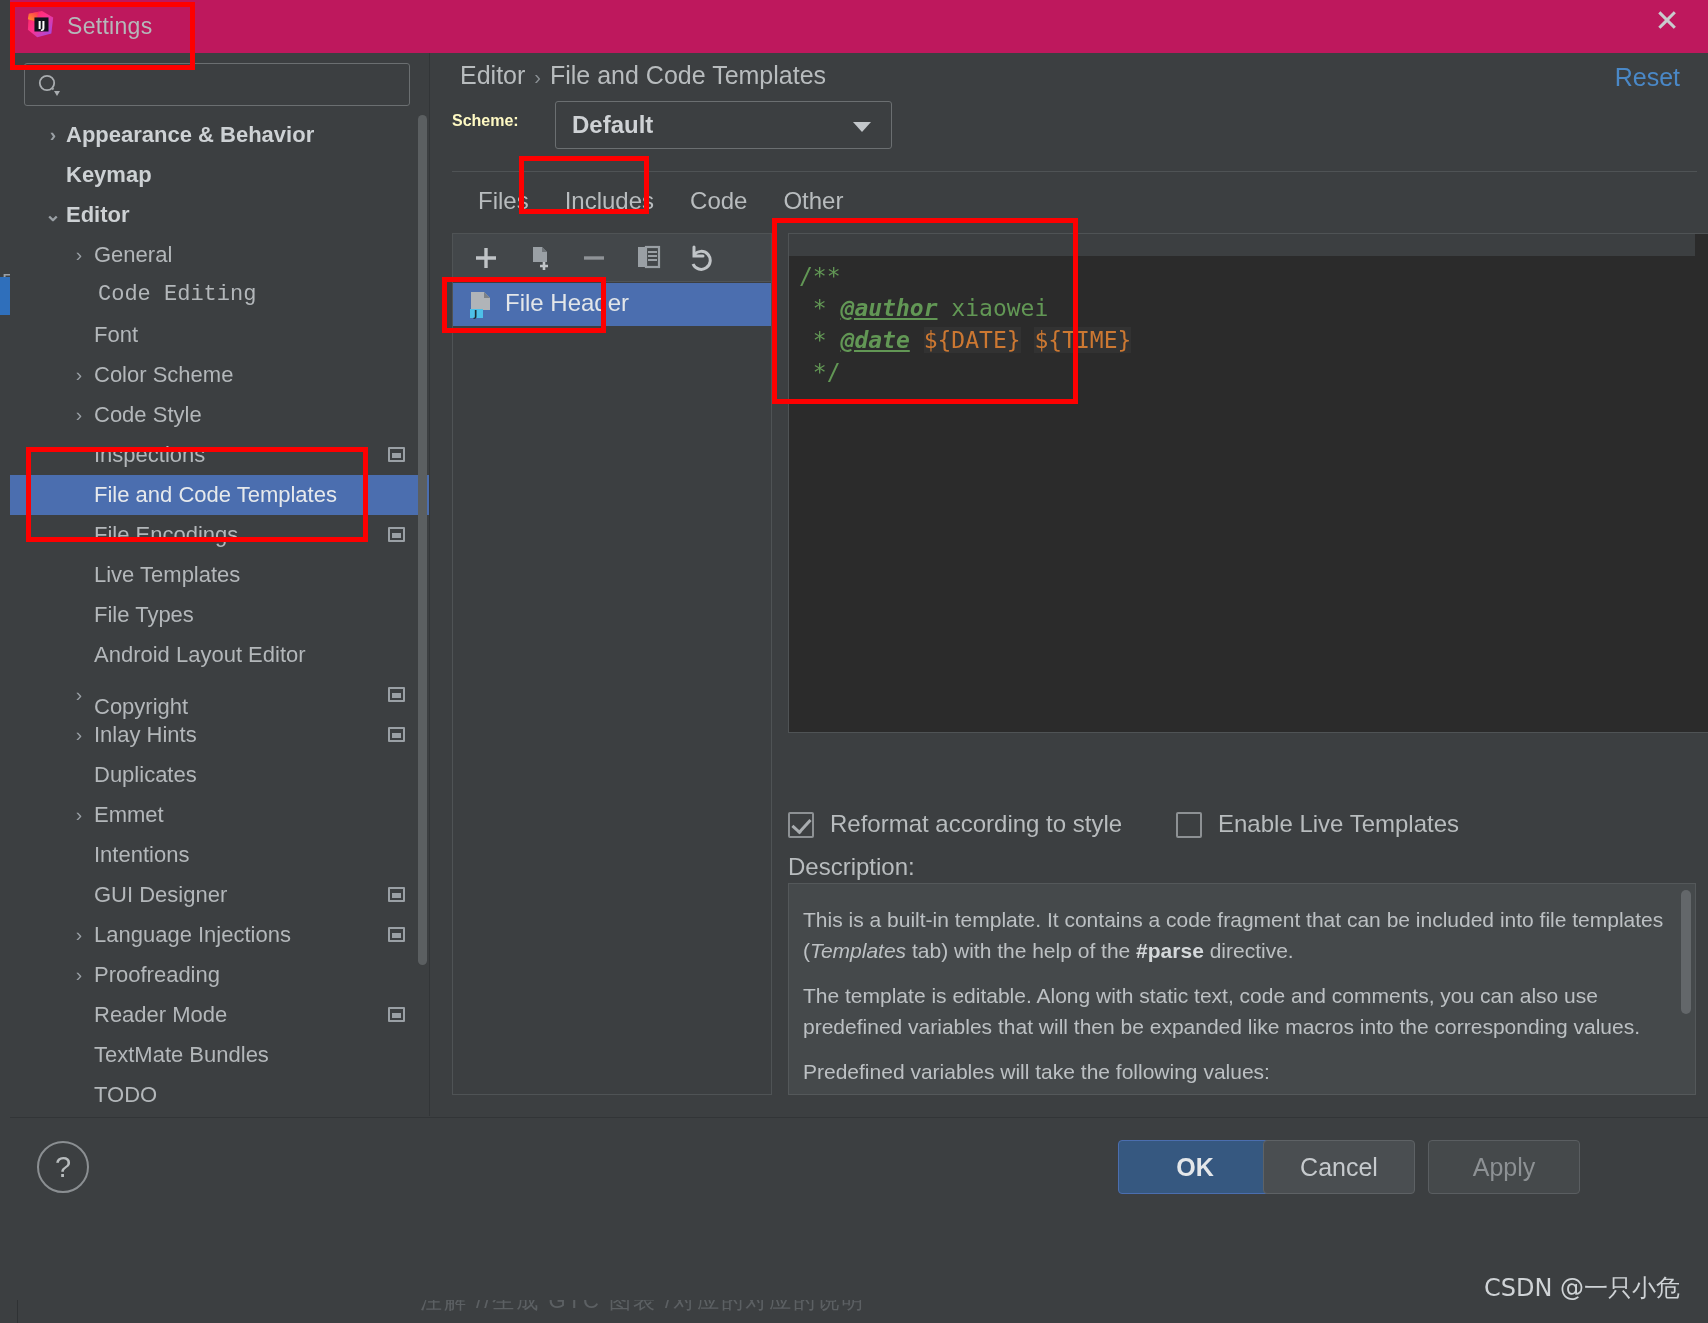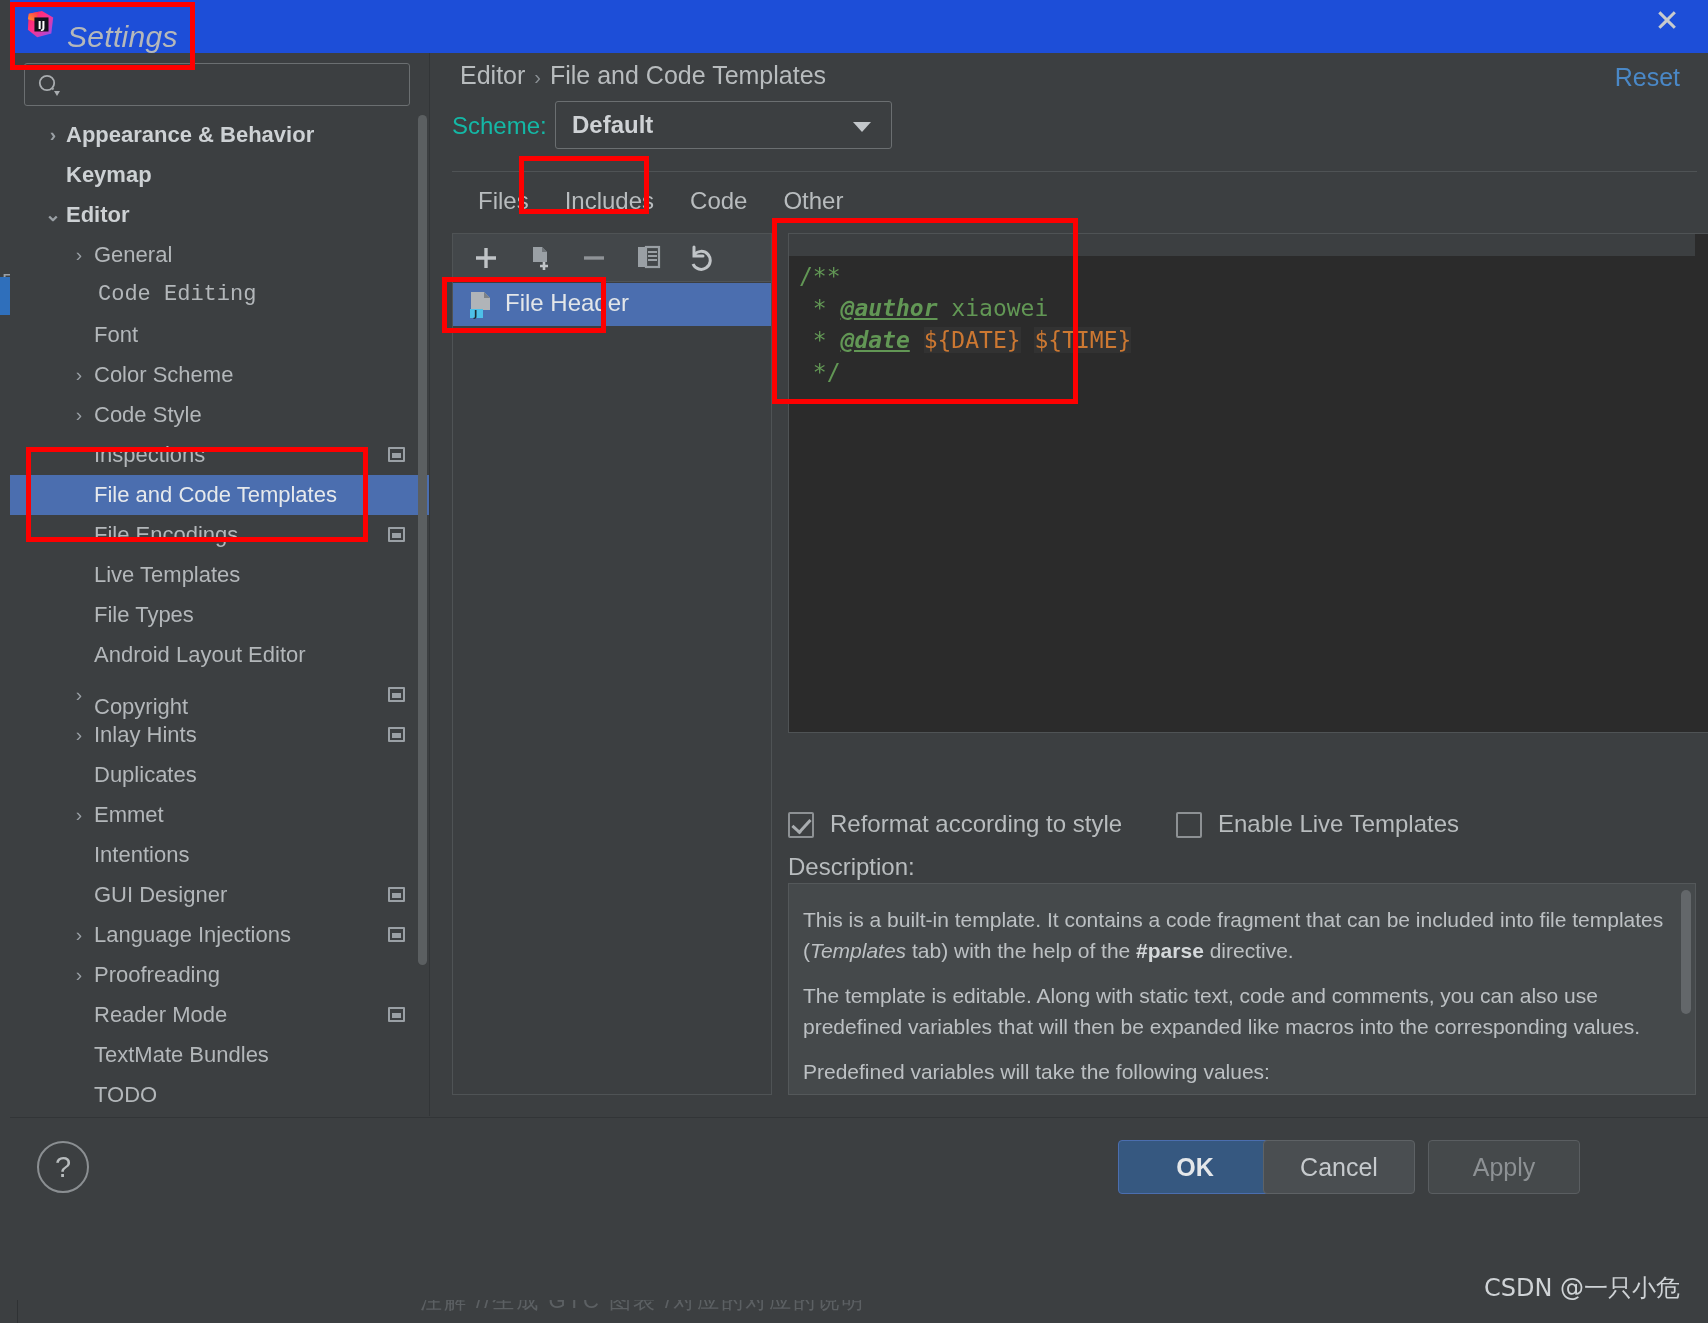--- a/index.html
+++ b/index.html
@@ -36,28 +36,28 @@
   
   .dialog {
     position: absolute; left: 10px; top: 0px;
     width: 1698px; height: 1300px;
     background: #3c3f41;
   }
 
   
   .titlebar {
     position: absolute; left: 0; top: 0; width: 1698px; height: 53px;
-    background: #1d4ed8;
+    background: #be185d;
   }
   .ij-logo {
     position: absolute; left: 16px; top: 9px; width: 30px; height: 30px;
   }
   .title-text {
-    position: absolute; left: 57px; top: 20px;
-    font-size: 30px; color: #b5b8ba; letter-spacing: .3px; font-style: italic;
+    position: absolute; left: 57px; top: 13px;
+    font-size: 23px; color: #b5b8ba; letter-spacing: .3px;
   }
   .close-x {
     position: absolute; right: 26px; top: 6px;
     width: 30px; height: 30px; color: #c8cbcd; font-size: 30px;
     line-height: 30px; text-align: center; cursor: pointer;
   }
 
   
   .left-pane {
     position: absolute; left: 0; top: 53px; width: 420px; height: 1063px;
@@ -109,21 +109,21 @@
     position: absolute; left: 30px; top: 8px;
     font-size: 25px; color: #b8bcbe; white-space: nowrap;
   }
   .breadcrumb .sep { color: #8b9094; padding: 0 9px; font-size: 20px; }
   .reset-link {
     position: absolute; right: 28px; top: 10px;
     font-size: 25px; color: #4a88c7; cursor: pointer;
   }
   .scheme-label {
     position: absolute; left: 22px; top: 59px;
-    font-size: 24px; color: #14b8a6;
+    font-size: 16px; color: #fef9c3; font-weight: bold;
   }
   .scheme-select {
     position: absolute; left: 125px; top: 48px;
     width: 337px; height: 48px;
     background: #3c3f41; border: 1px solid #6b6f71; border-radius: 3px;
     cursor: pointer;
   }
   .scheme-value {
     position: absolute; left: 16px; top: 9px;
     font-size: 24px; color: #cfd2d5; font-weight: bold;

